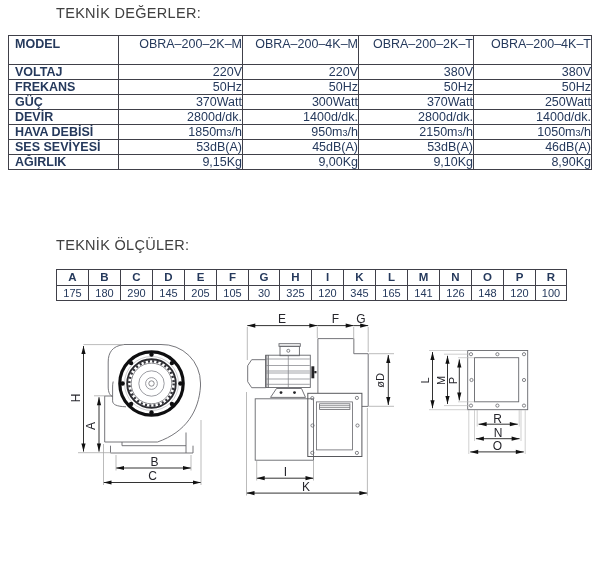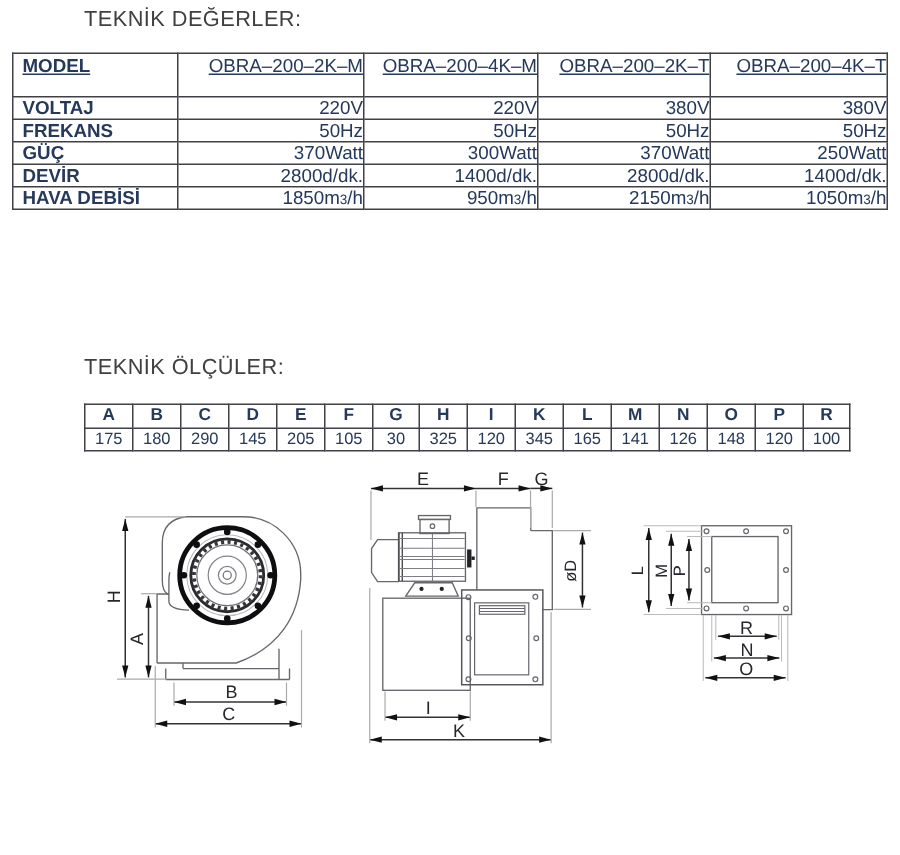--- a/index.html
+++ b/index.html
@@ -1,21 +1,21 @@
 <!DOCTYPE html>
 <html><head>
 <meta charset="utf-8">
 <style>
 html,body{margin:0;padding:0;background:#fff;}
 body{width:600px;height:570px;position:relative;font-family:"Liberation Sans",sans-serif;overflow:hidden;}
 .title{position:absolute;font-size:14.5px;color:#404040;letter-spacing:0.3px;white-space:nowrap;}
 table.spec{position:absolute;left:8px;top:35px;border-collapse:collapse;table-layout:fixed;font-size:12.5px;color:#25395c;border:1.5px solid #33333a;}
 table.spec td{border:1px solid #404049;text-align:right;padding:0;white-space:nowrap;overflow:hidden;height:14px;}
 table.spec td.lbl{text-align:left;padding-left:6px;font-weight:bold;}
-table.spec tr.hdr td{height:27px;vertical-align:top;padding-top:1px;text-decoration:underline;}
+table.spec tr.hdr td{height:27px;vertical-align:top;padding-top:1px;}
 table.dim{position:absolute;left:56px;top:268.5px;border-collapse:collapse;table-layout:fixed;font-size:11px;color:#25395c;text-align:center;}
 table.dim td{border:1px solid #404049;padding:0;height:14px;}
 table.dim tr.ltr td{font-weight:bold;font-size:11.5px;height:15px;}
 svg{position:absolute;left:0;top:0;}
 </style>
 </head>
 <body>
 
 <div class="title" style="left:56px;top:5px;">TEKNİK DEĞERLER:</div>
 
@@ -62,20 +62,34 @@
         <td>1400d/dk.</td>
         <td>2800d/dk.</td>
         <td>1400d/dk.</td>
       </tr>
 <tr>
         <td class="lbl">HAVA DEBİSİ</td>
         <td>1850m<span style="font-size:9px;">3</span>/h</td>
         <td>950m<span style="font-size:9px;">3</span>/h</td>
         <td>2150m<span style="font-size:9px;">3</span>/h</td>
         <td>1050m<span style="font-size:9px;">3</span>/h</td>
+      </tr>
+<tr>
+        <td class="lbl">SES SEVİYESİ</td>
+        <td>53dB(A)</td>
+        <td>45dB(A)</td>
+        <td>53dB(A)</td>
+        <td>46dB(A)</td>
+      </tr>
+<tr>
+        <td class="lbl">AĞIRLIK</td>
+        <td>9,15Kg</td>
+        <td>9,00Kg</td>
+        <td>9,10Kg</td>
+        <td>8,90Kg</td>
       </tr>
 </tbody>
   </table>
 
 <div class="title" style="left:56px;top:237px;">TEKNİK ÖLÇÜLER:</div>
 
 <table class="dim">
 <colgroup>
       <col style="width:32px">
       <col style="width:32px">

